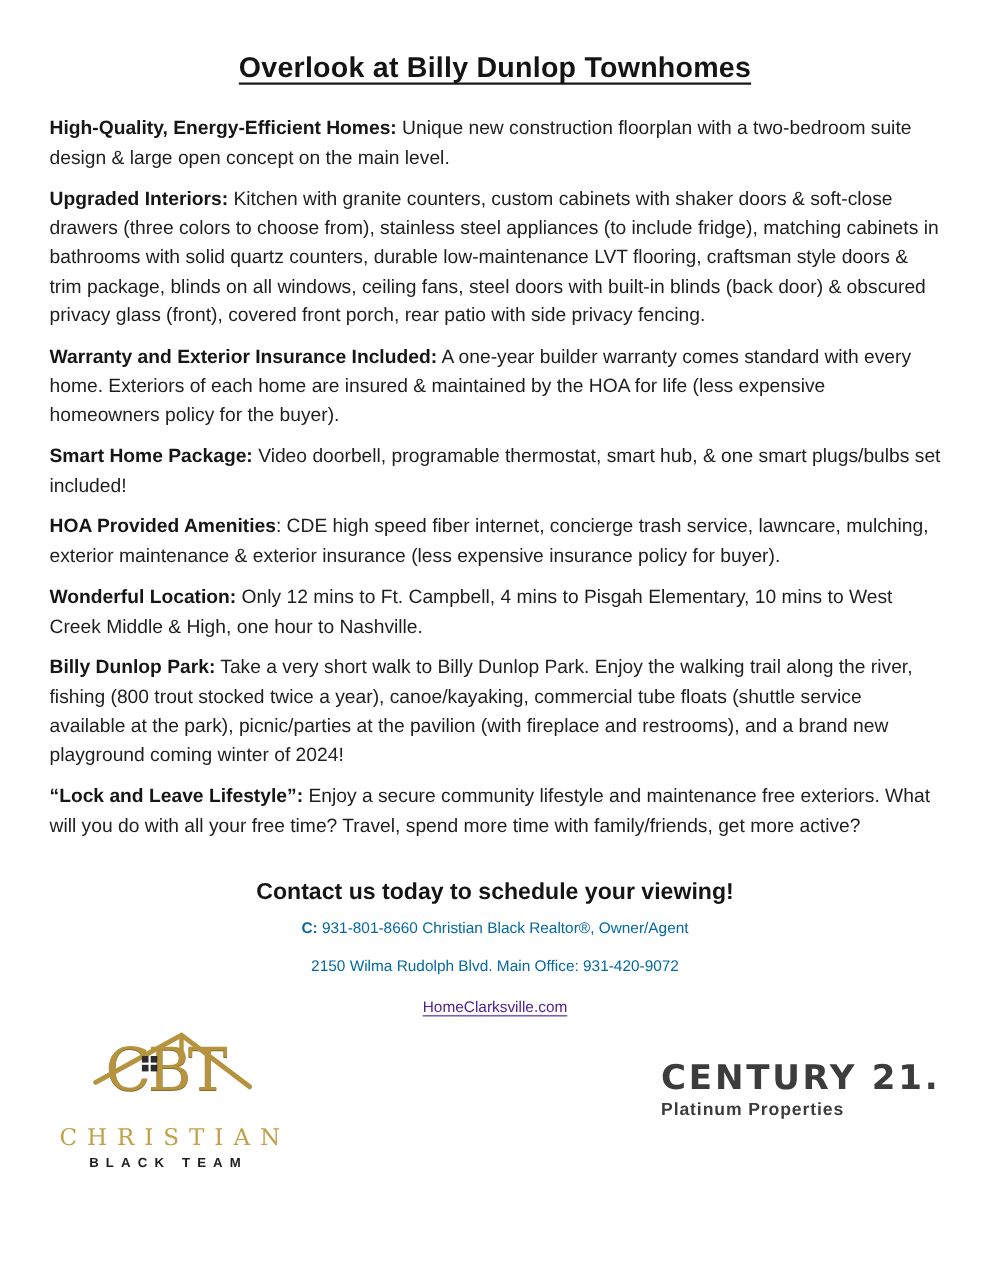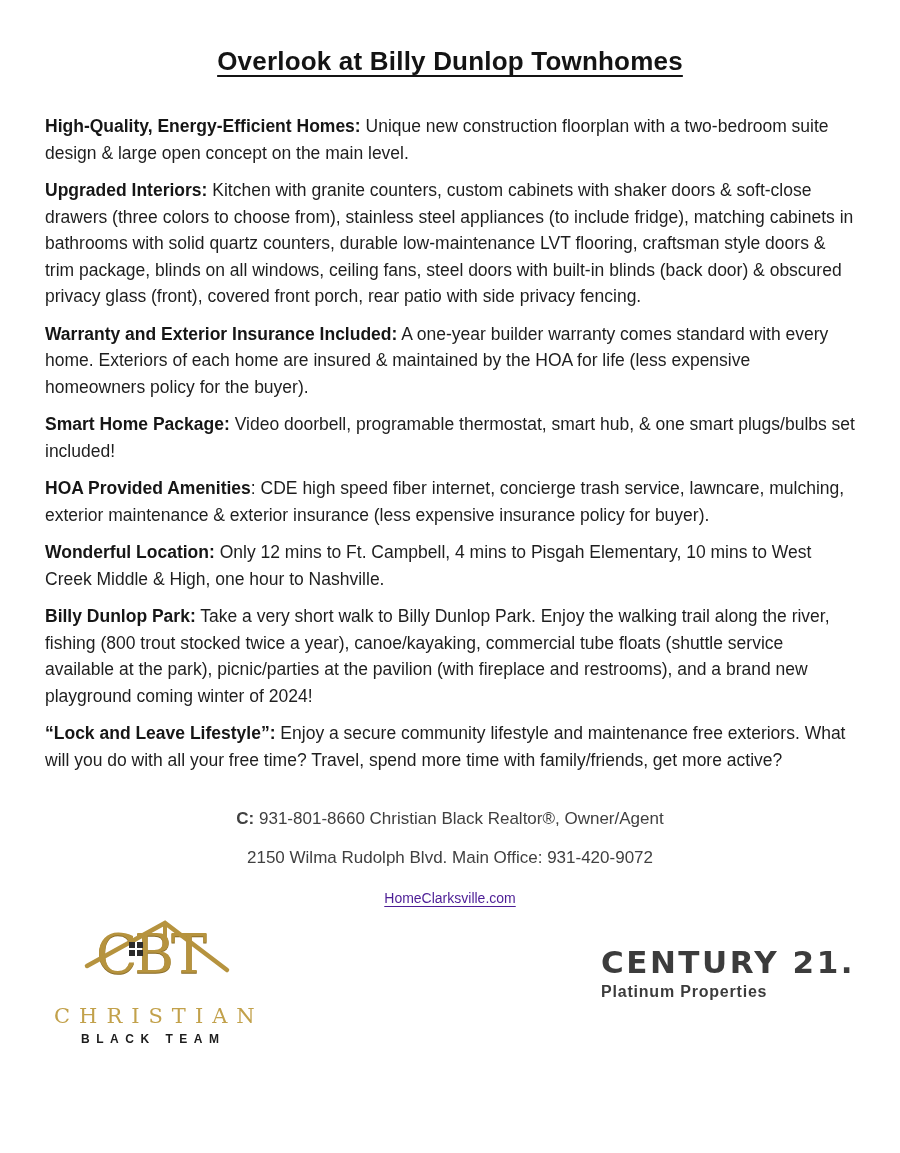--- a/index.html
+++ b/index.html
@@ -14,31 +14,31 @@
 
   .title {
     margin: 0; text-align: center;
     font-size: 26px; font-weight: 700; color: #141414;
     letter-spacing: 0.2px;
     text-decoration: underline;
     text-decoration-thickness: 2px;
     text-underline-offset: 5px;
   }
 
-  .paras { margin-top: 36px; }
+  .paras { margin-top: 26px; }
   .para {
     margin: 0 0 11px 0;
     font-size: 17.5px; line-height: 26.5px;
     color: #1e1e1e;
   }
   .para strong { font-weight: 700; color: #161616; }
 
   .contact { text-align: center; margin-top: 36px; }
   .contact-heading { margin: 0; font-size: 21px; font-weight: 700; color: #151515; }
-  .contact-line { margin: 27px 0 0 0; font-size: 17px; color: #404040; }
+  .contact-line { margin: 12px 0 0 0; font-size: 14px; color: #0369a1; }
   .contact-line.address { margin-top: 19px; }
   .website-row { margin-top: 21px; }
   .website-link {
     font-size: 14px; color: #4c1d95;
     text-decoration: underline; text-underline-offset: 3px;
     cursor: pointer;
   }
 
   .logos {
     display: flex; justify-content: space-between; align-items: flex-start;
@@ -89,20 +89,21 @@
     <p class="para"><strong>Upgraded Interiors:</strong><span> Kitchen with granite counters, custom cabinets with shaker doors &amp; soft-close drawers (three colors to choose from), stainless steel appliances (to include fridge), matching cabinets in bathrooms with solid quartz counters, durable low-maintenance LVT flooring, craftsman style doors &amp; trim package, blinds on all windows, ceiling fans, steel doors with built-in blinds (back door) &amp; obscured privacy glass (front), covered front porch, rear patio with side privacy fencing.</span></p>
     <p class="para"><strong>Warranty and Exterior Insurance Included:</strong><span> A one-year builder warranty comes standard with every home. Exteriors of each home are insured &amp; maintained by the HOA for life (less expensive homeowners policy for the buyer).</span></p>
     <p class="para"><strong>Smart Home Package:</strong><span> Video doorbell, programable thermostat, smart hub, &amp; one smart plugs/bulbs set included!</span></p>
     <p class="para"><strong>HOA Provided Amenities</strong><span>: CDE high speed fiber internet, concierge trash service, lawncare, mulching, exterior maintenance &amp; exterior insurance (less expensive insurance policy for buyer).</span></p>
     <p class="para"><strong>Wonderful Location:</strong><span> Only 12 mins to Ft. Campbell, 4 mins to Pisgah Elementary, 10 mins to West Creek Middle &amp; High, one hour to Nashville.</span></p>
     <p class="para"><strong>Billy Dunlop Park:</strong><span> Take a very short walk to Billy Dunlop Park. Enjoy the walking trail along the river, fishing (800 trout stocked twice a year), canoe/kayaking, commercial tube floats (shuttle service available at the park), picnic/parties at the pavilion (with fireplace and restrooms), and a brand new playground coming winter of 2024!</span></p>
     <p class="para"><strong>“Lock and Leave Lifestyle”:</strong><span> Enjoy a secure community lifestyle and maintenance free exteriors. What will you do with all your free time? Travel, spend more time with family/friends, get more active?</span></p>
   </div>
 
   <div class="contact">
+    <p class="contact-heading">Contact us today to schedule your viewing!</p>
     <p class="contact-line"><strong>C:</strong><span> 931-801-8660 Christian Black Realtor®, Owner/Agent</span></p>
     <p class="contact-line address">2150 Wilma Rudolph Blvd. Main Office: 931-420-9072</p>
     <div class="website-row">
       <span class="website-link">HomeClarksville.com</span>
     </div>
   </div>
 
   <div class="logos">
 
     <div class="cbt">

